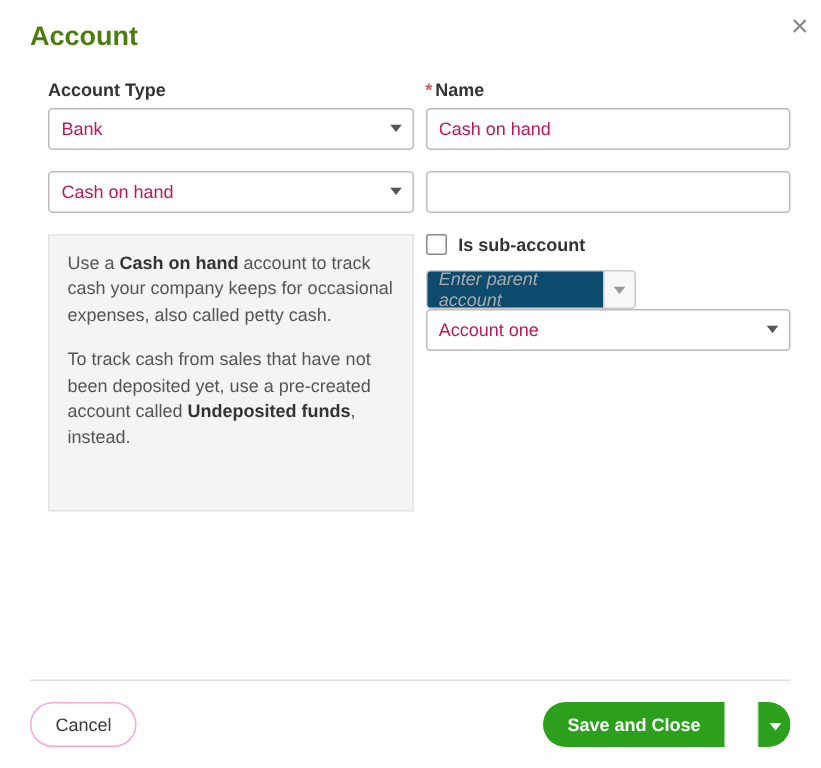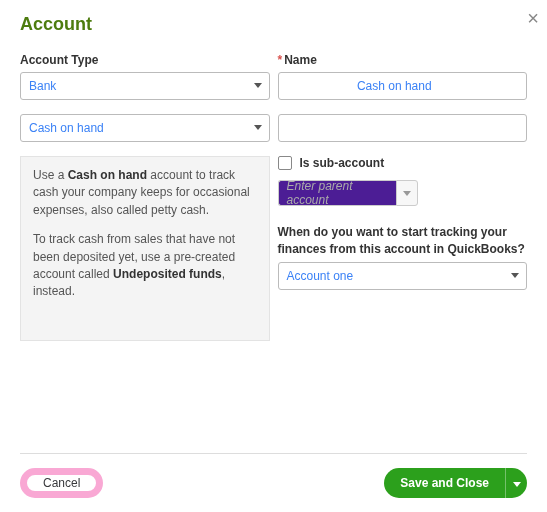--- a/index.html
+++ b/index.html
@@ -26,20 +26,21 @@
   }
   h1.title {
     font-size: 18px;
     font-weight: 700;
     color: #4d7c0f;
     margin-bottom: 18px;
   }
   .cols {
     display: flex;
     gap: 8px;
+    margin-left: 12px;
   }
   .col { flex: 1; min-width: 0; }
   .field { margin-bottom: 14px; }
   .label {
     font-size: 12px;
     font-weight: 600;
     color: #333;
     display: block;
     margin-bottom: 5px;
   }
@@ -49,25 +50,24 @@
     margin-right: 2px;
   }
   .select, .text-input {
     width: 100%;
     height: 28px;
     border: 1px solid #bbb;
     border-radius: 3px;
     background: #fff;
     padding: 0 24px 0 8px;
     font-size: 12px;
-    color: #3b82f6;
+    color: #be185d;
     position: relative;
     display: flex;
     align-items: center;
-    text-align: center;
   }
   .select-wrap { position: relative; width: 100%; }
   .select-wrap .caret {
     position: absolute;
     right: 8px;
     top: 50%;
     transform: translateY(-50%);
     pointer-events: none;
   }
   .caret svg { display: block; }
@@ -107,21 +107,21 @@
     height: 26px;
     border: 1px solid #ccc;
     border-right: none;
     border-radius: 3px 0 0 3px;
     padding: 0 8px;
     font-size: 12px;
     color: #aaa;
     font-style: italic;
     display: flex;
     align-items: center;
-    background: #4c1d95;
+    background: #0c4a6e;
   }
   .parent-btn {
     width: 22px;
     height: 26px;
     border: 1px solid #ccc;
     border-radius: 0 3px 3px 0;
     background: #f7f7f7;
     display: flex;
     align-items: center;
     justify-content: center;
@@ -148,31 +148,32 @@
     right: 20px;
     border-top: 1px solid #ddd;
     padding-top: 14px;
     display: flex;
     justify-content: space-between;
     align-items: center;
   }
   .btn-cancel {
     height: 30px;
     padding: 0 16px;
-    border: 7px solid #f9a8d4;
+    border: 1px solid #f9a8d4;
     border-radius: 15px;
     background: #fff;
     font-size: 12px;
     font-weight: 500;
     color: #393a3d;
     display: flex;
     align-items: center;
   }
   .save-group {
     display: flex;
+    gap: 22px;
   }
   .btn-save {
     height: 30px;
     padding: 0 16px;
     border: none;
     border-radius: 15px 0 0 15px;
     background: #2ca01c;
     color: #fff;
     font-size: 12px;
     font-weight: 600;
@@ -257,21 +258,20 @@
         <div class="parent-input">Enter parent account</div>
         <div class="parent-btn">
           <span>
             <svg width="8" height="6" viewBox="0 0 8 6">
                 <path d="M0 0 L8 0 L4 5 Z" fill="#999"></path>
               </svg>
           </span>
         </div>
       </div>
 
-      <div class="tracking-q">When do you want to start tracking your finances from this account in QuickBooks?</div>
 
       <div class="select-wrap">
         <div class="select">Account one</div>
         <span class="caret">
           <svg width="8" height="6" viewBox="0 0 8 6">
               <path d="M0 0 L8 0 L4 5 Z" fill="#555"></path>
             </svg>
         </span>
       </div>
 

